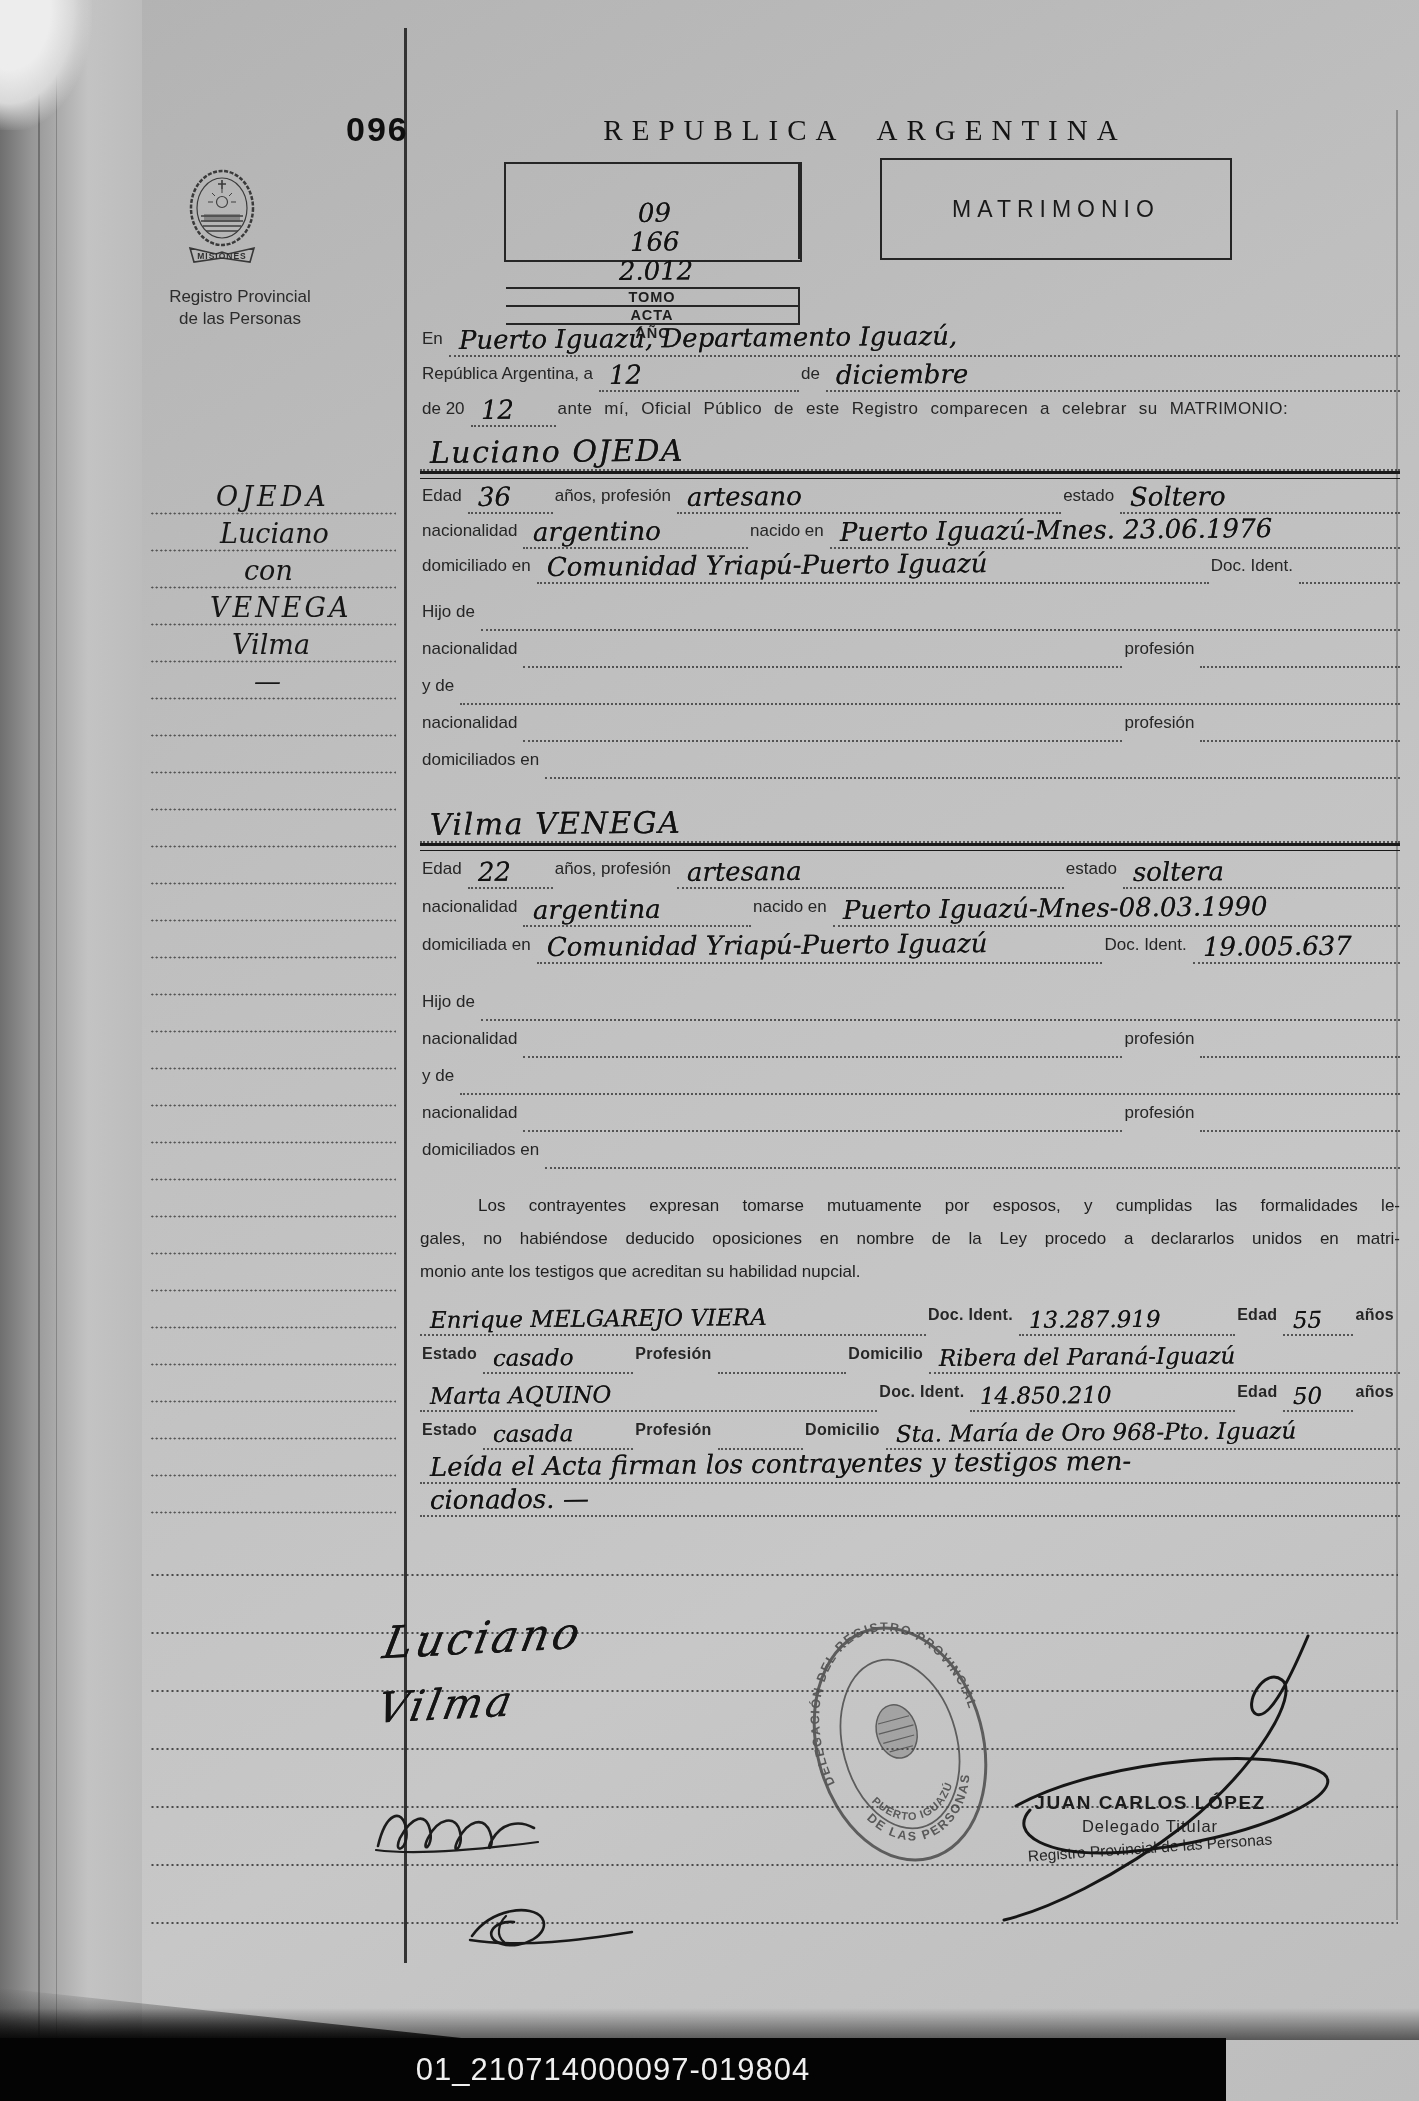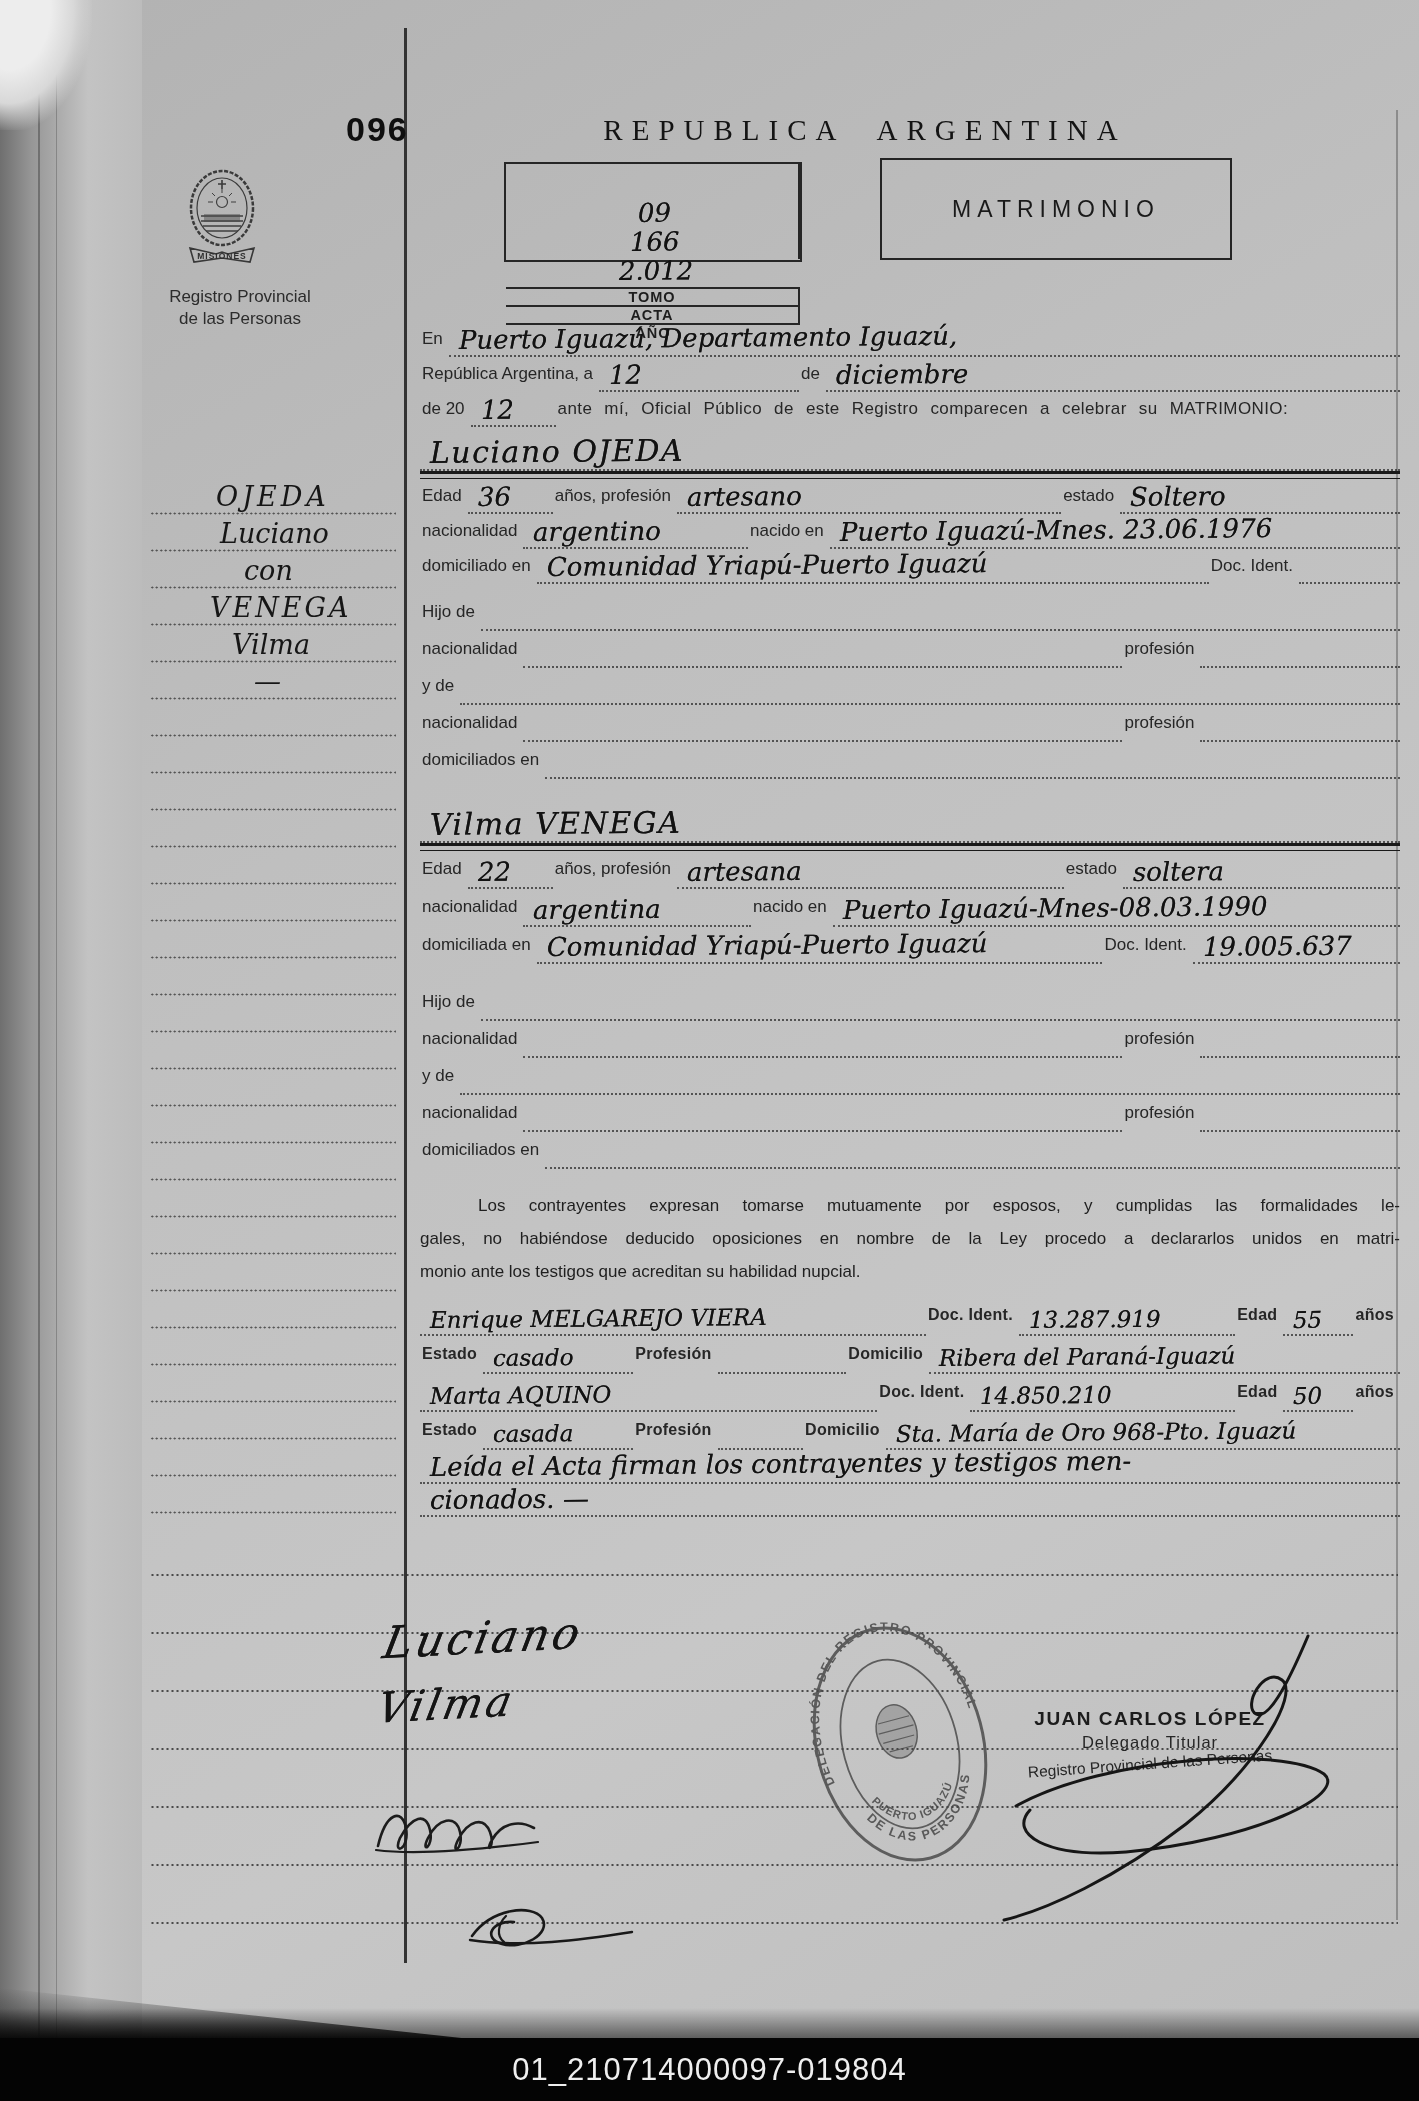--- a/index.html
+++ b/index.html
@@ -90,33 +90,33 @@
   
   .cursive-sig { position:absolute; font-family:"DejaVu Serif", serif; font-style:italic;
                  color:#141414; transform:rotate(-3deg) skewX(-14deg); letter-spacing:3px;
                  text-shadow:0 0 .5px #222; }
   #sig-groom { left:384px; top:1612px; font-size:44px; }
   #sig-bride { left:378px; top:1680px; font-size:42px; }
   #sig-witness { position:absolute; left:372px; top:1798px; }
   #flourish   { position:absolute; left:462px; top:1896px; }
   #stamp { position:absolute; left:812px; top:1618px; width:176px; height:252px;
            transform:rotate(-15deg); opacity:.82; }
-  #official { position:absolute; left:980px; top:1708px; width:340px; text-align:center; color:#262626; }
+  #official { position:absolute; left:980px; top:1792px; width:340px; text-align:center; color:#262626; }
   #official-name { font-size:19px; font-weight:700; letter-spacing:1.5px; color:#1c1c1c; }
   #official-title { font-size:16.5px; letter-spacing:1px; margin-top:3px; }
   #official-office { font-size:15.5px; margin-top:3px; transform:rotate(-4deg); }
   #official-sig { position:absolute; left:956px; top:1628px; }
 
   
   #corner-shadow { position:absolute; left:0; top:1988px; width:480px; height:52px;
                    background:linear-gradient(to top,#131313,rgba(60,60,60,.4) 60%,transparent);
                    clip-path:polygon(0 0,0 100%,100% 100%); }
   #footer-shade { position:absolute; left:0; top:2008px; width:100%; height:32px;
                   background:linear-gradient(rgba(0,0,0,0),rgba(0,0,0,.55)); }
-  #footer-bar { position:absolute; left:0; top:2038px; width:1419px; height:63px; background:#040404;
+  #footer-bar { position:absolute; left:0; top:2038px; width:1226px; height:63px; background:#040404;
                 display:flex; align-items:center; justify-content:center; }
   #footer-code { color:#efefef; font-size:31px; letter-spacing:1px; font-family:"Liberation Sans", sans-serif; }
 
   svg text { font-family:"Liberation Sans", sans-serif; }
 </style>
 </head>
 <body>
 
 <div id="scan">
 

